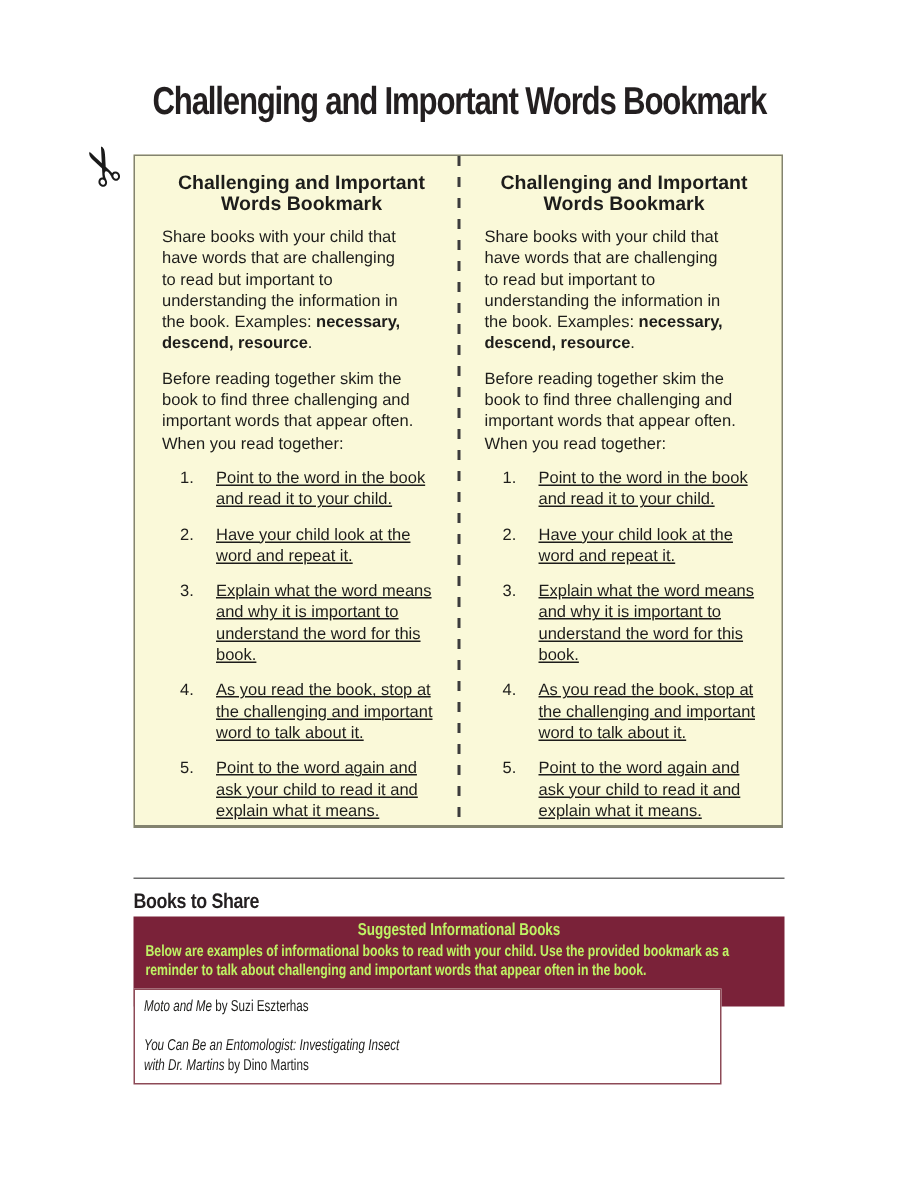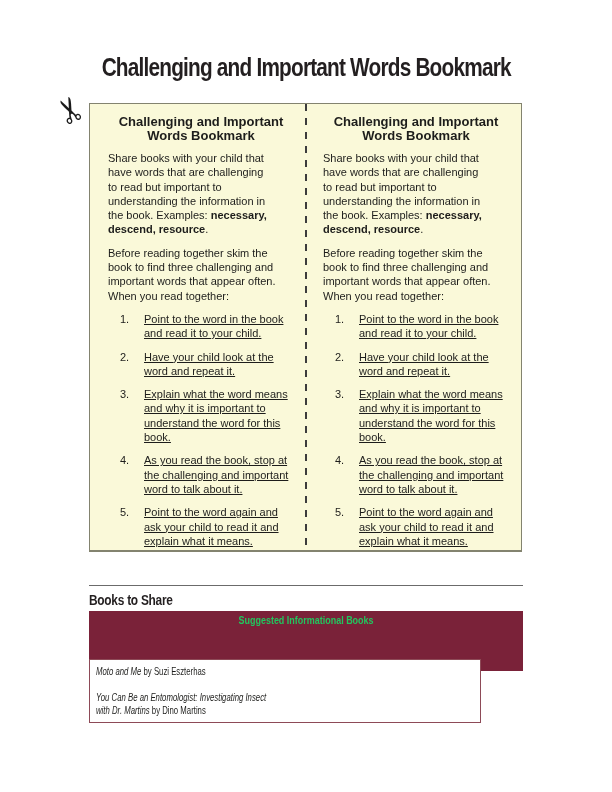--- a/index.html
+++ b/index.html
@@ -46,21 +46,21 @@
   
   .rule{position:absolute;left:89px;top:585px;width:434px;height:0;
     border-top:1.5px solid #6b6b6b;}
   .books-heading{position:absolute;left:89px;top:592px;width:434px;}
   .books-heading .inner{
     width:360px;transform:scaleX(0.85);transform-origin:0 0;
     font-size:14px;font-weight:bold;letter-spacing:-0.3px;color:#231f20;white-space:pre;
   }
   .tbl-header{
     position:absolute;left:89px;top:611px;width:434px;height:60px;
-    background:#7A2239;color:#22c55e;box-sizing:border-box;padding:2px 8px 0 8px;
+    background:#7A2239;color:#bef264;box-sizing:border-box;padding:2px 8px 0 8px;
   }
   .tbl-title .inner{
     width:536px;transform:scaleX(0.78);transform-origin:0 0;
     font-size:11.5px;font-weight:bold;text-align:center;white-space:pre;line-height:15px;
   }
   .tbl-intro .inner{
     width:536px;transform:scaleX(0.78);transform-origin:0 0;
     font-size:10.5px;font-weight:bold;white-space:pre;line-height:13px;
   }
   .tbl-body{
@@ -187,20 +187,24 @@
 
   <div class="rule"></div>
   <div class="books-heading">
     <div class="inner">Books to Share</div>
   </div>
 
   <div class="tbl-header">
     <div class="tbl-title">
       <div class="inner">Suggested Informational Books</div>
     </div>
+    <div class="tbl-intro">
+      <div class="inner">Below are examples of informational books to read with your child. Use the provided bookmark as a
+reminder to talk about challenging and important words that appear often in the book.</div>
+    </div>
   </div>
 
   <div class="tbl-body">
     <div class="bk-col left">
       <div class="inner">
         <div class="book-entry"><span class="bk-title">Moto and Me</span><span class="bk-by"> by Suzi Eszterhas</span></div>
         <div class="book-entry"><span class="bk-title">You Can Be an Entomologist: Investigating Insect
 with Dr. Martins</span><span class="bk-by"> by Dino Martins</span></div>
       </div>
     </div>

